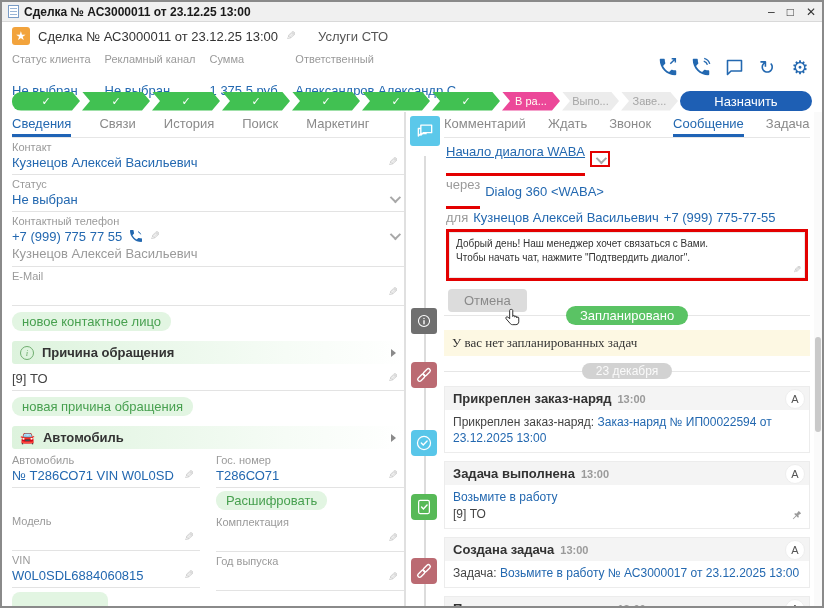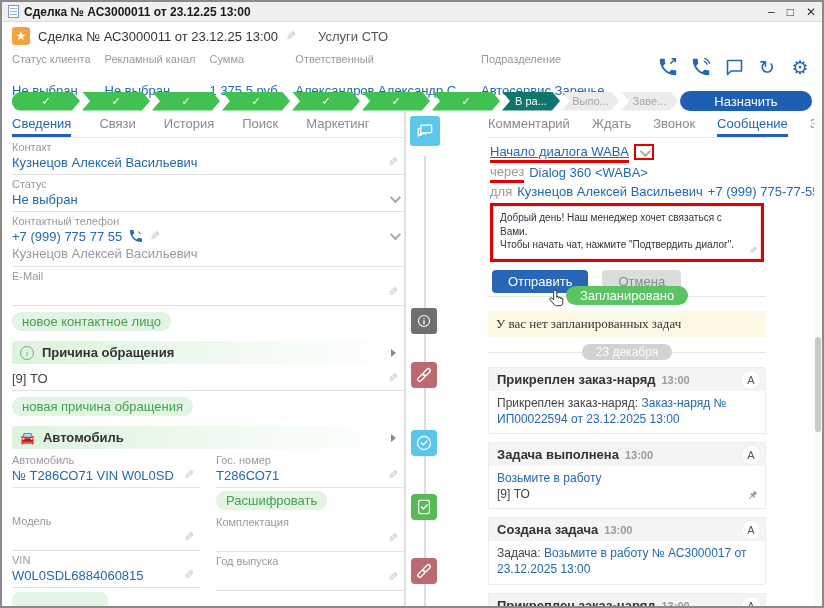--- a/index.html
+++ b/index.html
@@ -29,29 +29,29 @@
   .hdr-icons { margin-left:auto; display:flex; gap:9px; align-items:center; padding-top:4px; color:#2368b0; }
   .hicon { width:24px; height:24px; display:flex; align-items:center; justify-content:center; cursor:pointer; }
   .hicon svg { display:block; }
   .glyph-ic { font-size:19px; line-height:1; }
 
   
   .pipeline { height:22px; display:flex; align-items:center; padding:0 10px; gap:2px; }
   .seg { height:19px; display:flex; align-items:center; justify-content:center; font-size:11px; color:#fff; }
   .seg.green { flex:1; background:#41c152; clip-path:polygon(0 0, calc(100% - 8px) 0, 100% 50%, calc(100% - 8px) 100%, 0 100%, 8px 50%); }
   .seg.green.first { clip-path:polygon(0 0, calc(100% - 8px) 0, 100% 50%, calc(100% - 8px) 100%, 0 100%); border-radius:9px 0 0 9px; }
-  .seg.yellow { width:58px; background:#0f766e; color:#fffef4; clip-path:polygon(0 0, calc(100% - 8px) 0, 100% 50%, calc(100% - 8px) 100%, 0 100%, 8px 50%); }
+  .seg.yellow { width:58px; background:#ec4899; color:#fffef4; clip-path:polygon(0 0, calc(100% - 8px) 0, 100% 50%, calc(100% - 8px) 100%, 0 100%, 8px 50%); }
   .seg.gray { width:57px; background:#ececec; color:#a5a5a5; clip-path:polygon(0 0, calc(100% - 8px) 0, 100% 50%, calc(100% - 8px) 100%, 0 100%, 8px 50%); }
   .assign-btn { margin-left:auto; width:132px; height:20px; background:#1e5fb4; color:#fff; font-size:13px; border:none; border-radius:11px; cursor:pointer; }
 
   
   .main { display:flex; height:494px; }
   .left-panel { width:402px; overflow:hidden; padding:0 0 0 10px; }
   .vdivider { width:2px; background:#e0e0e0; }
-  .right-panel { flex:1; display:flex; overflow:hidden; position:relative;gap:44px; }
+  .right-panel { flex:1; display:flex; overflow:hidden; position:relative; }
 
   
   .tabs { display:flex; gap:0; height:26px; align-items:flex-end; border-bottom:1px solid #e6e6e6; }
   .tab { font-size:13px; color:#8a8a8a; padding:4px 0 6px 0; margin-right:28px; cursor:pointer; white-space:nowrap; }
   .tab.active { color:#2368b0; border-bottom:3px solid #1f63b5; padding-bottom:3px; }
 
   
   .lfield { border-bottom:1px solid #e3e3e3; padding:3px 6px 3px 0; position:relative; }
   .lfield .flabel { display:block; }
   .lval { font-size:13px; color:#2368b0; display:flex; align-items:center; gap:6px; min-height:18px; }
@@ -78,21 +78,21 @@
   .tl-ic.green { background:#57b957; }
   .tl-ic.dgray { background:#6f6f6f; border-radius:3px; }
   .rcontent { flex:1; min-width:0; padding-right:4px; position:relative; }
   .rscroll { width:8px; flex:0 0 auto; background:#fafafa; position:relative; }
   .rscroll .thumb { position:absolute; left:1px; width:6px; top:225px; height:95px; background:#c9c9c9; border-radius:3px; }
 
   .compose { padding:6px 2px 0 2px; }
   .c-line { font-size:13px; margin-bottom:4px; display:flex; align-items:center; gap:5px; flex-wrap:nowrap; white-space:nowrap; }
   .link { color:#2368b0; cursor:pointer; }
   .gray-word { color:#9a9a9a; }
-  .r-underline { box-shadow:0 3px 0 #e30000; padding-bottom:1px; }
+  .r-underline { box-shadow:0 3px 0 #e30000; padding-bottom:14px; }
   .red-box-chev { border:2px solid #e30000; padding:3px 4px 1px 4px; display:inline-flex; }
   .msgbox { border:3px solid #e30000; margin:4px 0 6px 0; position:relative; background:#fff; }
   .msgbox .inner { border:1px solid #e8e8e8; padding:4px 18px 6px 6px; font-size:10px; color:#333; line-height:1.35; white-space:pre-line; min-height:46px; }
   .msgbox .pencil { position:absolute; right:4px; bottom:3px; font-size:10px; }
   .btnrow { display:flex; gap:14px; padding:2px 2px 6px 2px; position:relative; }
   .btn-send { background:#2a66b8; color:#fff; border:none; border-radius:4px; font-size:13px; padding:4px 16px; cursor:pointer; }
   .btn-cancel { background:#dcdcdc; color:#8a8a8a; border:none; border-radius:4px; font-size:13px; padding:4px 16px; cursor:pointer; }
   .cursor-hand { position:absolute; left:56px; top:20px; z-index:5; }
   .planned-row { position:relative; height:22px; display:flex; align-items:center; justify-content:center; margin-top:-14px; pointer-events:none; }
   .planned-row::before { content:""; position:absolute; left:0; right:0; top:50%; height:1px; background:#e6e6e6; }
@@ -141,24 +141,20 @@
       <span class="flabel">Рекламный канал</span>
       <span class="fvalue">Не выбран</span>
     </div>
     <div class="fgroup">
       <span class="flabel">Сумма</span>
       <span class="fvalue">1 375,5 руб.</span>
     </div>
     <div class="fgroup">
       <span class="flabel">Ответственный</span>
       <span class="fvalue">Александров Александр С...</span>
-    </div>
-    <div class="fgroup">
-      <span class="flabel">Подразделение</span>
-      <span class="fvalue">Автосервис Заречье</span>
     </div>
     <div class="hdr-icons">
       <span class="hicon">
         <svg width="22" height="22" viewBox="0 0 24 24">
             <path fill="#2368b0" d="M6.62 10.79c1.44 2.83 3.76 5.14 6.59 6.59l2.2-2.21c.27-.27.67-.36 1.02-.24 1.12.37 2.33.57 3.57.57.55 0 1 .45 1 1V20c0 .55-.45 1-1 1-9.39 0-17-7.61-17-17 0-.55.45-1 1-1h3.5c.55 0 1 .45 1 1 0 1.25.2 2.45.57 3.57.11.35.03.74-.25 1.02l-2.2 2.2z"></path>
             <path fill="none" stroke="#2368b0" stroke-width="1.6" d="M14.5 8.5L20 3M20 7V3h-4"></path>
           </svg>
       </span>
       <span class="hicon">
         <svg width="22" height="22" viewBox="0 0 24 24">
@@ -386,21 +382,20 @@
             <span class="link">+7 (999) 775-77-55</span>
           </div>
 
           <div class="msgbox">
             <div class="inner">Добрый день! Наш менеджер хочет связаться с Вами.
 Чтобы начать чат, нажмите "Подтвердить диалог".</div>
             <span class="pencil">✎</span>
           </div>
 
           <div class="btnrow">
-            <button class="btn-send">Отправить</button>
             <button class="btn-cancel">Отмена</button>
             <svg class="cursor-hand" width="20" height="24" viewBox="0 0 24 28">
                 <path d="M10.5 2.5a1.3 1.3 0 0 0-1.3 1.3v10l-2.2-2.2a1.5 1.5 0 0 0-2.1 2.1l5.2 6c.6.7 1.5 1.1 2.4 1.1h4.2c1.9 0 3.4-1.5 3.4-3.4v-4.6a1.2 1.2 0 0 0-2.4 0v-1a1.2 1.2 0 0 0-2.4 0v-.8a1.2 1.2 0 0 0-2.4 0V3.8c0-.7-.6-1.3-1.4-1.3z" fill="#fff" stroke="#333" stroke-width="1.2"></path>
               </svg>
           </div>
         </div>
 
         <div class="planned-row">
           <span class="pill-solid">Запланировано</span>
         </div>

